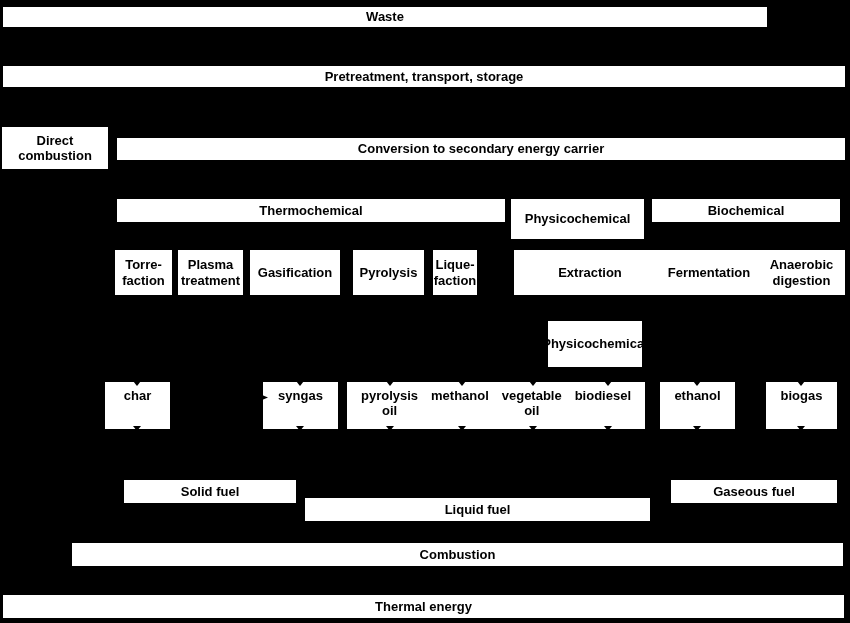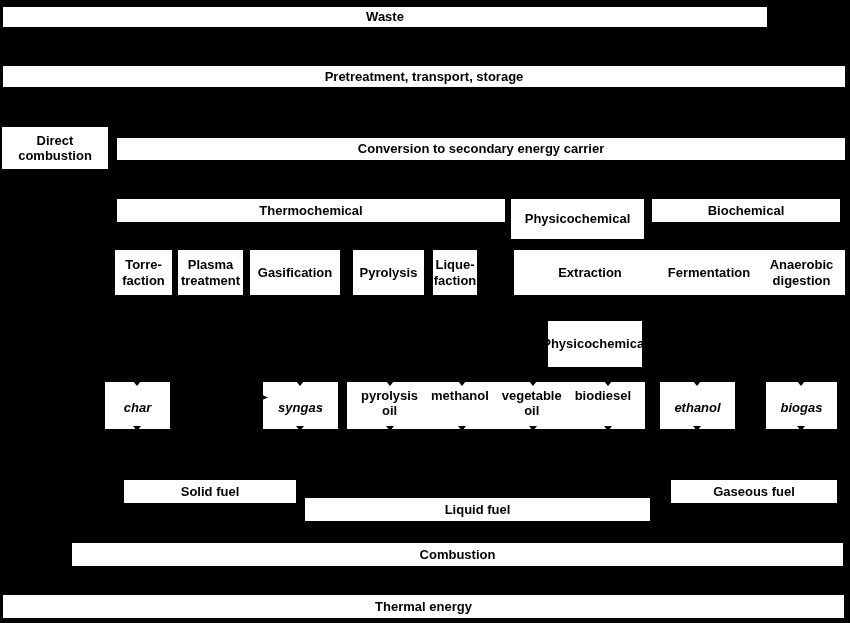--- a/index.html
+++ b/index.html
@@ -7,21 +7,21 @@
     position:relative;width:850px;height:623px;background:#000;overflow:hidden;
     font-family:"Liberation Sans",sans-serif;
   }
   .box{
     position:absolute;background:#fff;color:#000;font-weight:700;
     display:flex;align-items:center;justify-content:center;text-align:center;
     box-sizing:border-box;font-size:13px;line-height:1.18;
   }
   .lbl{white-space:pre-line;display:block;}
   
-  .top-align{align-items:flex-start;padding-top:18px;font-style:italic;}
+  .top-align{align-items:flex-start;padding-top:6px;}
   
   .wide{justify-content:space-between;align-items:flex-start;padding:6px 14px 0 14px;}
   
   .notch{
     position:absolute;width:0;height:0;
     border-left:4px solid transparent;border-right:4px solid transparent;
     border-top:5px solid #000;
   }
   .nt{top:-1px;}
   .nb{bottom:-2px;}

